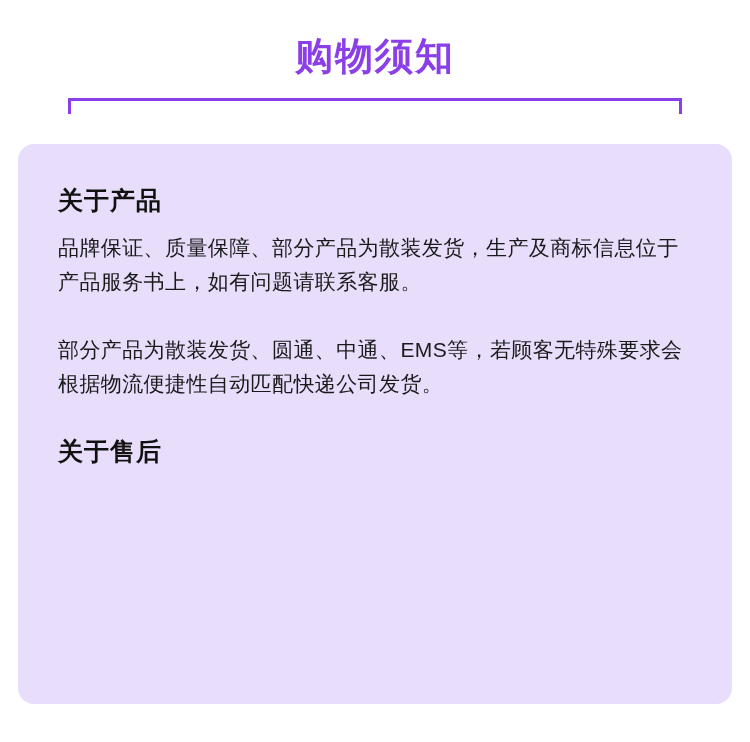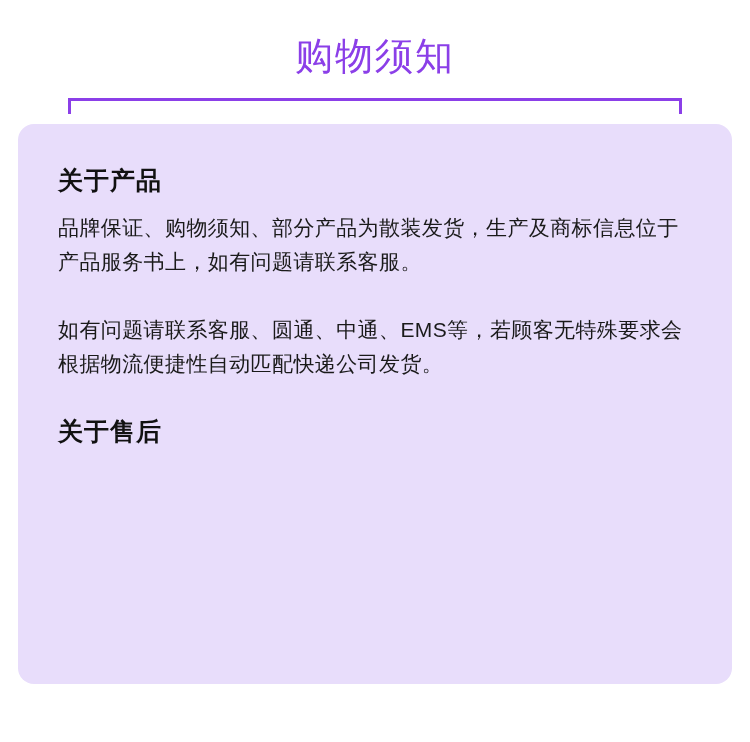--- a/index.html
+++ b/index.html
@@ -19,21 +19,21 @@
     height: 742px;
     background: #ffffff;
     box-sizing: border-box;
   }
   .header {
     padding-top: 34px;
     text-align: center;
   }
   .header-title {
     font-size: 38px;
-    font-weight: normal;
+    font-weight: bold;
     color: #8B3FE8;
     letter-spacing: 2px;
     line-height: 1.2;
   }
   .rule-wrap {
     position: relative;
     margin: 18px auto 0;
     width: 614px;
     height: 18px;
   }
@@ -52,21 +52,21 @@
     width: 3px;
     height: 16px;
     background: #8B3FE8;
   }
   .rule-cap-left { left: 0; }
   .rule-cap-right { right: 0; }
 
   .card {
     position: absolute;
     left: 18px;
-    top: 124px;
+    top: 144px;
     width: 714px;
     height: 560px;
     background: #E8DDFB;
     border-radius: 16px;
     box-sizing: border-box;
     padding: 40px 40px 16px 40px;
   }
   .section {
     margin-bottom: 34px;
   }
@@ -98,25 +98,25 @@
       <div class="rule-line"></div>
       <div class="rule-cap-left"></div>
       <div class="rule-cap-right"></div>
     </div>
   </div>
 
   <div class="card">
 
     <div class="section">
       <div class="section-title">关于产品</div>
-      <div class="section-body">品牌保证、购物须知、部分产品为散装发货，生产及商标信息位于产品服务书上，如有问题请联系客服。</div>
+      <div class="section-body">品牌保证、质量保障、部分产品为散装发货，生产及商标信息位于产品服务书上，如有问题请联系客服。</div>
     </div>
 
     <div class="section">
-      <div class="section-body">如有问题请联系客服、圆通、中通、EMS等，若顾客无特殊要求会根据物流便捷性自动匹配快递公司发货。</div>
+      <div class="section-body">部分产品为散装发货、圆通、中通、EMS等，若顾客无特殊要求会根据物流便捷性自动匹配快递公司发货。</div>
     </div>
 
     <div class="section">
       <div class="section-title">关于售后</div>
     </div>
 
   </div>
 </div>
 
 </body></html>

